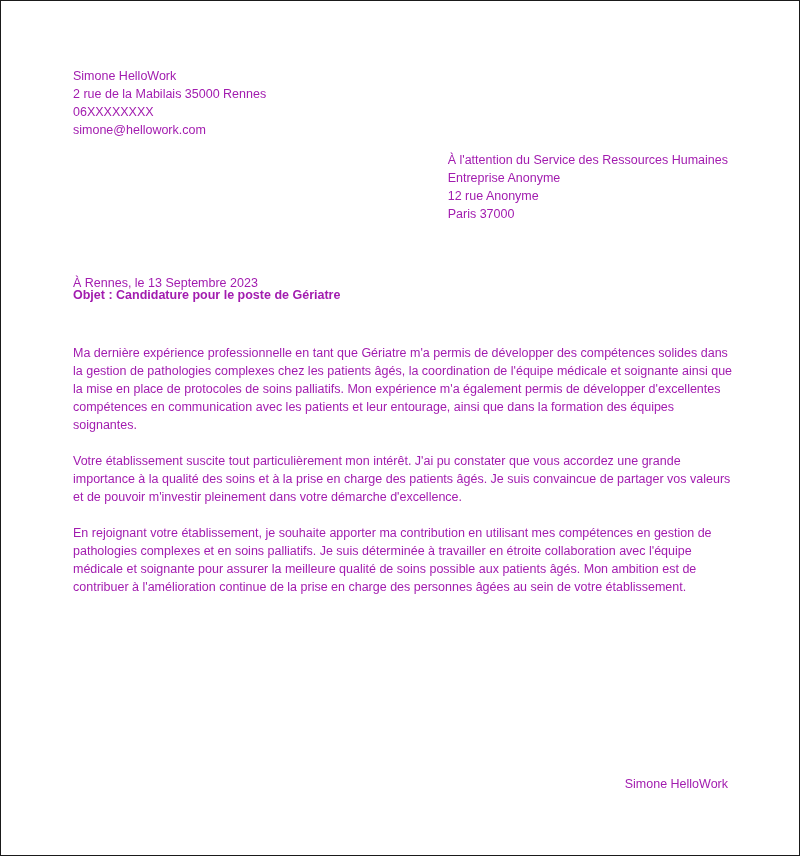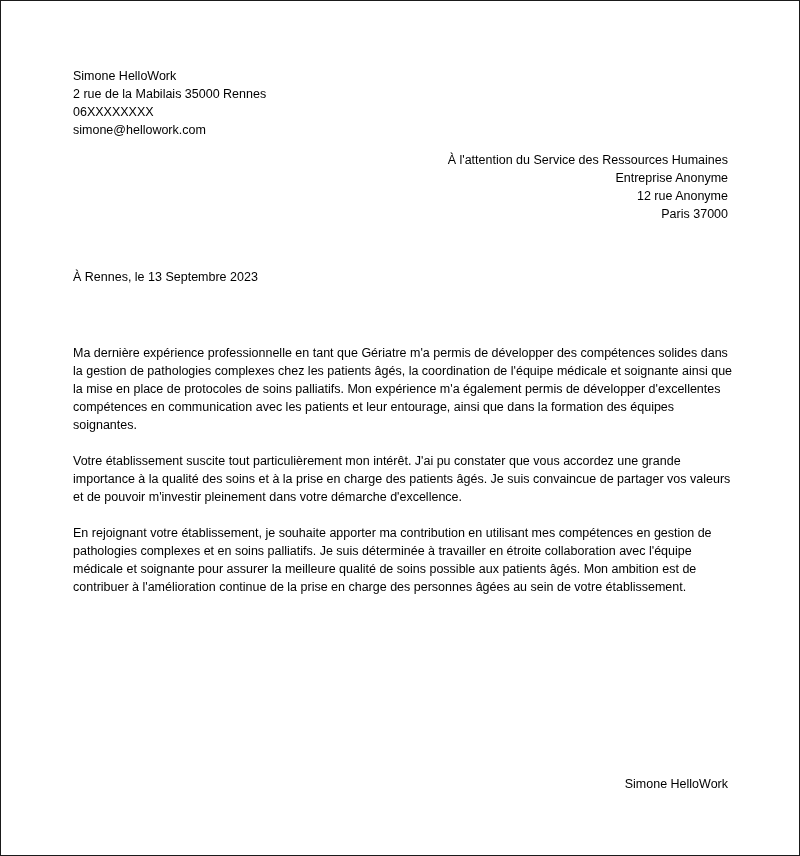--- a/index.html
+++ b/index.html
@@ -4,25 +4,25 @@
   <style>
     html, body { margin: 0; padding: 0; background: #ffffff; }
     body { width: 800px; height: 856px; overflow: hidden; }
     .page {
       position: relative;
       width: 798px; height: 854px;
       border: 1px solid #1a1a1a;
       background: #ffffff;
       font-family: "Liberation Sans", sans-serif;
       font-size: 12.5px;
-      color: #000000;
+      color: #a21caf;
     }
     .sender { position: absolute; left: 72px; top: 66px; line-height: 18px; }
-    .recipient { position: absolute; right: 71px; top: 150px; line-height: 18px; text-align: right; }
-    .date { position: absolute; left: 72px; top: 267px; line-height: 18px; }
+    .recipient { position: absolute; right: 71px; top: 150px; line-height: 18px; text-align: left; }
+    .date { position: absolute; left: 72px; top: 273px; line-height: 18px; }
     .subject { position: absolute; left: 72px; top: 285px; line-height: 18px; font-weight: bold; }
     .body { position: absolute; left: 72px; top: 343px; width: 660px; line-height: 18px; }
     .body p { margin: 0 0 18px 0; }
     .signature { position: absolute; right: 71px; top: 774px; line-height: 18px; }
     .line { display: block; white-space: nowrap; }
   </style>
 </head>
 <body>
 
 <div class="page">
@@ -36,20 +36,21 @@
 
   <div class="recipient">
     <span class="line">À l'attention du Service des Ressources Humaines</span>
     <span class="line">Entreprise Anonyme</span>
     <span class="line">12 rue Anonyme</span>
     <span class="line">Paris 37000</span>
   </div>
 
   <div class="date">À Rennes, le 13 Septembre 2023</div>
 
+  <div class="subject">Objet : Candidature pour le poste de Gériatre</div>
 
   <div class="body">
     <p>Ma dernière expérience professionnelle en tant que Gériatre m'a permis de développer des compétences solides dans la gestion de pathologies complexes chez les patients âgés, la coordination de l'équipe médicale et soignante ainsi que la mise en place de protocoles de soins palliatifs. Mon expérience m'a également permis de développer d'excellentes compétences en communication avec les patients et leur entourage, ainsi que dans la formation des équipes soignantes.</p>
     <p>Votre établissement suscite tout particulièrement mon intérêt. J'ai pu constater que vous accordez une grande importance à la qualité des soins et à la prise en charge des patients âgés. Je suis convaincue de partager vos valeurs et de pouvoir m'investir pleinement dans votre démarche d'excellence.</p>
     <p>En rejoignant votre établissement, je souhaite apporter ma contribution en utilisant mes compétences en gestion de pathologies complexes et en soins palliatifs. Je suis déterminée à travailler en étroite collaboration avec l'équipe médicale et soignante pour assurer la meilleure qualité de soins possible aux patients âgés. Mon ambition est de contribuer à l'amélioration continue de la prise en charge des personnes âgées au sein de votre établissement.</p>
   </div>
 
   <div class="signature">Simone HelloWork</div>
 
 </div>

